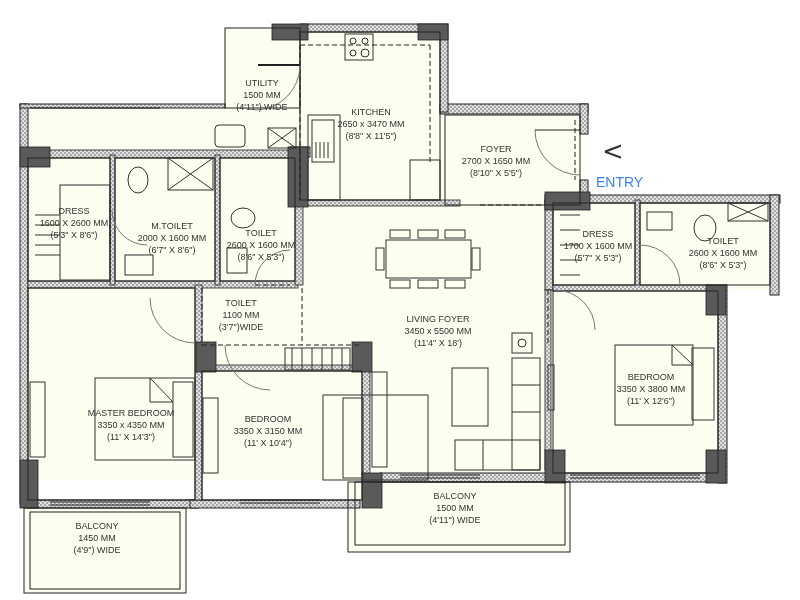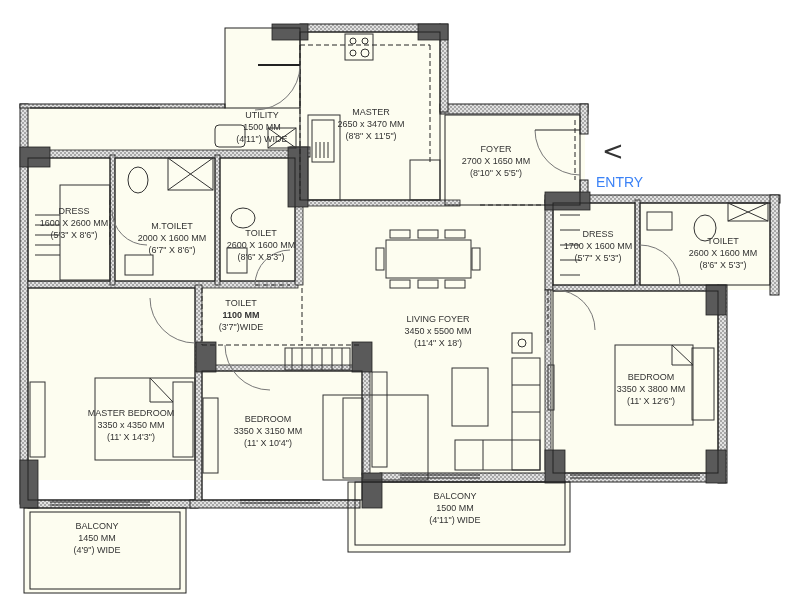--- a/index.html
+++ b/index.html
@@ -1,21 +1,21 @@
 <!DOCTYPE html>
 <html><head>
 <meta charset="utf-8">
 <style>
   html, body { margin: 0; padding: 0; background: #ffffff; }
   body { width: 800px; height: 600px; position: relative; overflow: hidden;
          font-family: "Liberation Sans", sans-serif; }
   #plan { position: absolute; left: 0; top: 0; width: 800px; height: 600px; }
   .label { position: absolute; text-align: center; font-size: 9px; color: #333; line-height: 12px;
            font-family: "Liberation Sans", sans-serif; white-space: nowrap; transform: translateX(-50%); }
-  .label .bold { font-weight: bold; }
+  .label .bold { font-weight: normal; }
   .entry { position: absolute; font-size: 14px; color: #3b82f6; font-family: "Liberation Sans", sans-serif; }
   .arrow { position: absolute; font-size: 26px; color: #333; font-family: "DejaVu Sans", sans-serif; line-height: 26px; }
 </style>
 </head>
 <body>
 
 <svg id="plan" viewBox="0 0 800 600" xmlns="http://www.w3.org/2000/svg">
   <defs>
     <pattern id="hatch" width="4" height="4" patternUnits="userSpaceOnUse">
       <rect width="4" height="4" fill="#e2e2e2"></rect>
@@ -237,27 +237,27 @@
     <line x1="400" y1="475" x2="480" y2="475"></line>
       <line x1="400" y1="478" x2="480" y2="478"></line>
     <line x1="570" y1="475" x2="700" y2="475"></line>
       <line x1="570" y1="478" x2="700" y2="478"></line>
     <line x1="240" y1="500" x2="320" y2="500"></line>
       <line x1="240" y1="503" x2="320" y2="503"></line>
     <line x1="30" y1="108" x2="160" y2="108"></line>
   </g>
 </svg>
 
-<div class="label" style="left:262px; top:77px;margin-top:32px;">
+<div class="label" style="left:262px; top:77px;">
   <div>UTILITY</div>
   <div>1500 MM</div>
   <div>(4'11") WIDE</div>
 </div>
 <div class="label" style="left:371px; top:106px;">
-  <div>MASTER</div>
+  <div>KITCHEN</div>
   <div>2650 x 3470 MM</div>
   <div>(8'8" X 11'5")</div>
 </div>
 <div class="label" style="left:496px; top:143px;">
   <div>FOYER</div>
   <div>2700 X 1650 MM</div>
   <div>(8'10" X 5'5")</div>
 </div>
 <div class="label" style="left:74px; top:205px;">
   <div>DRESS</div>

